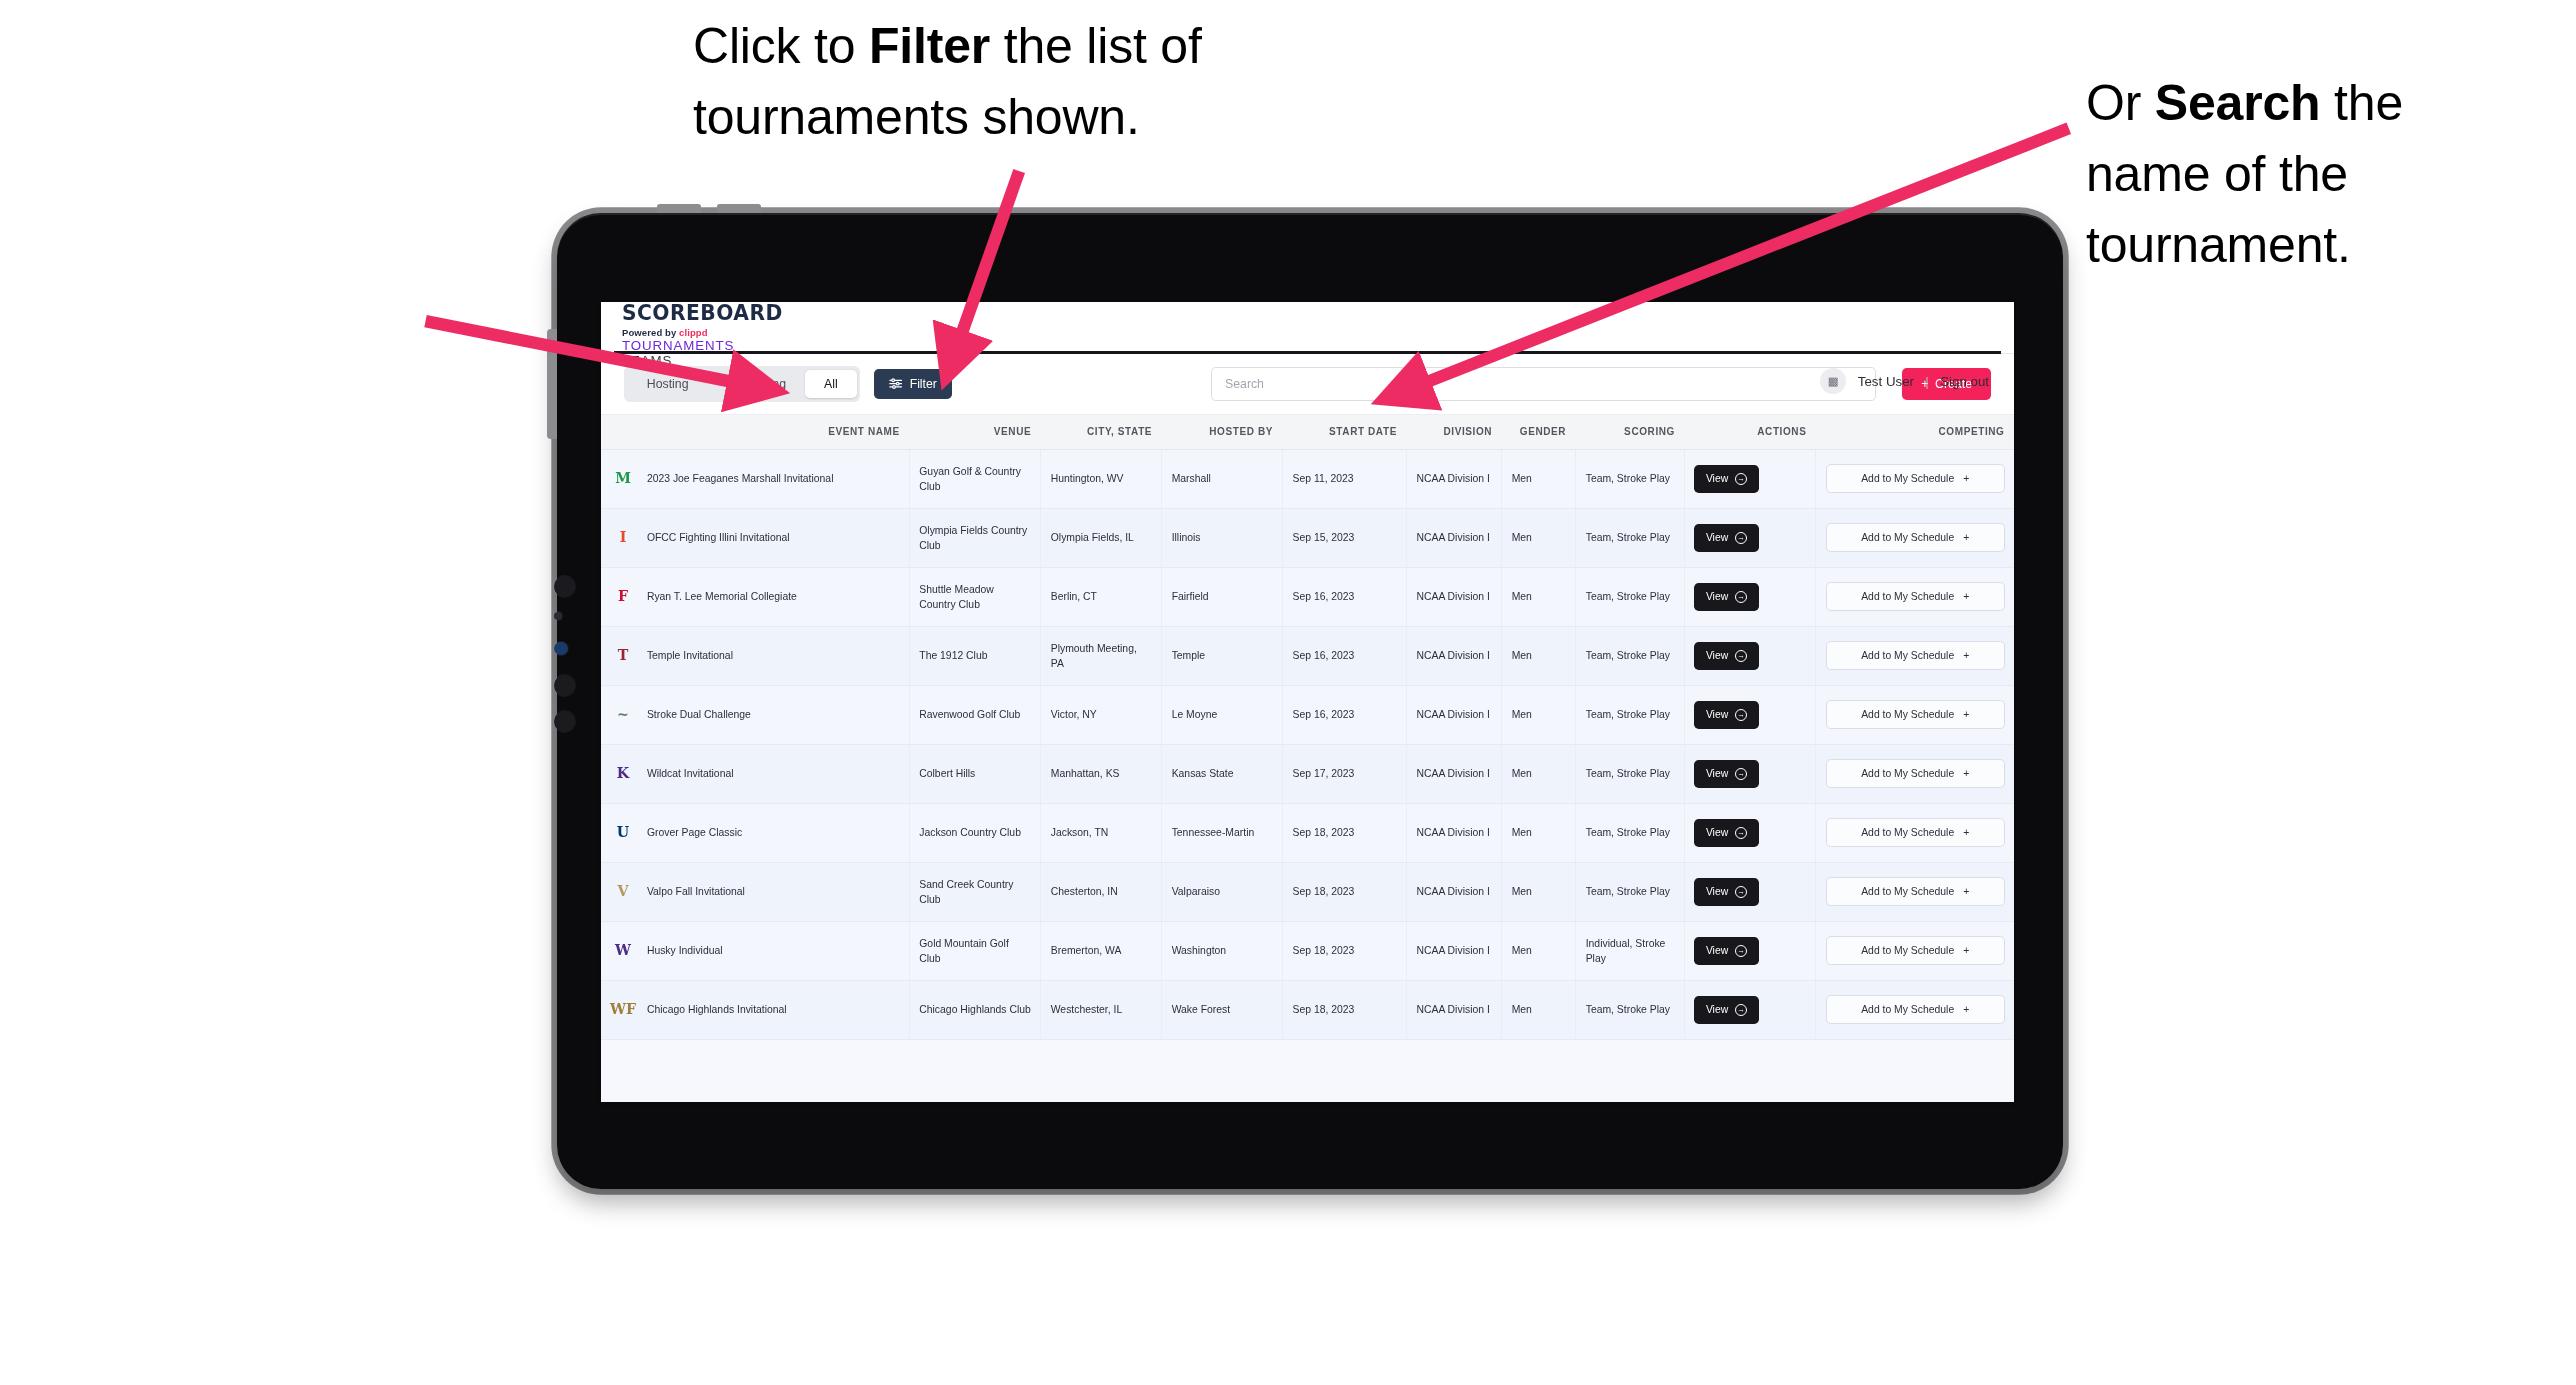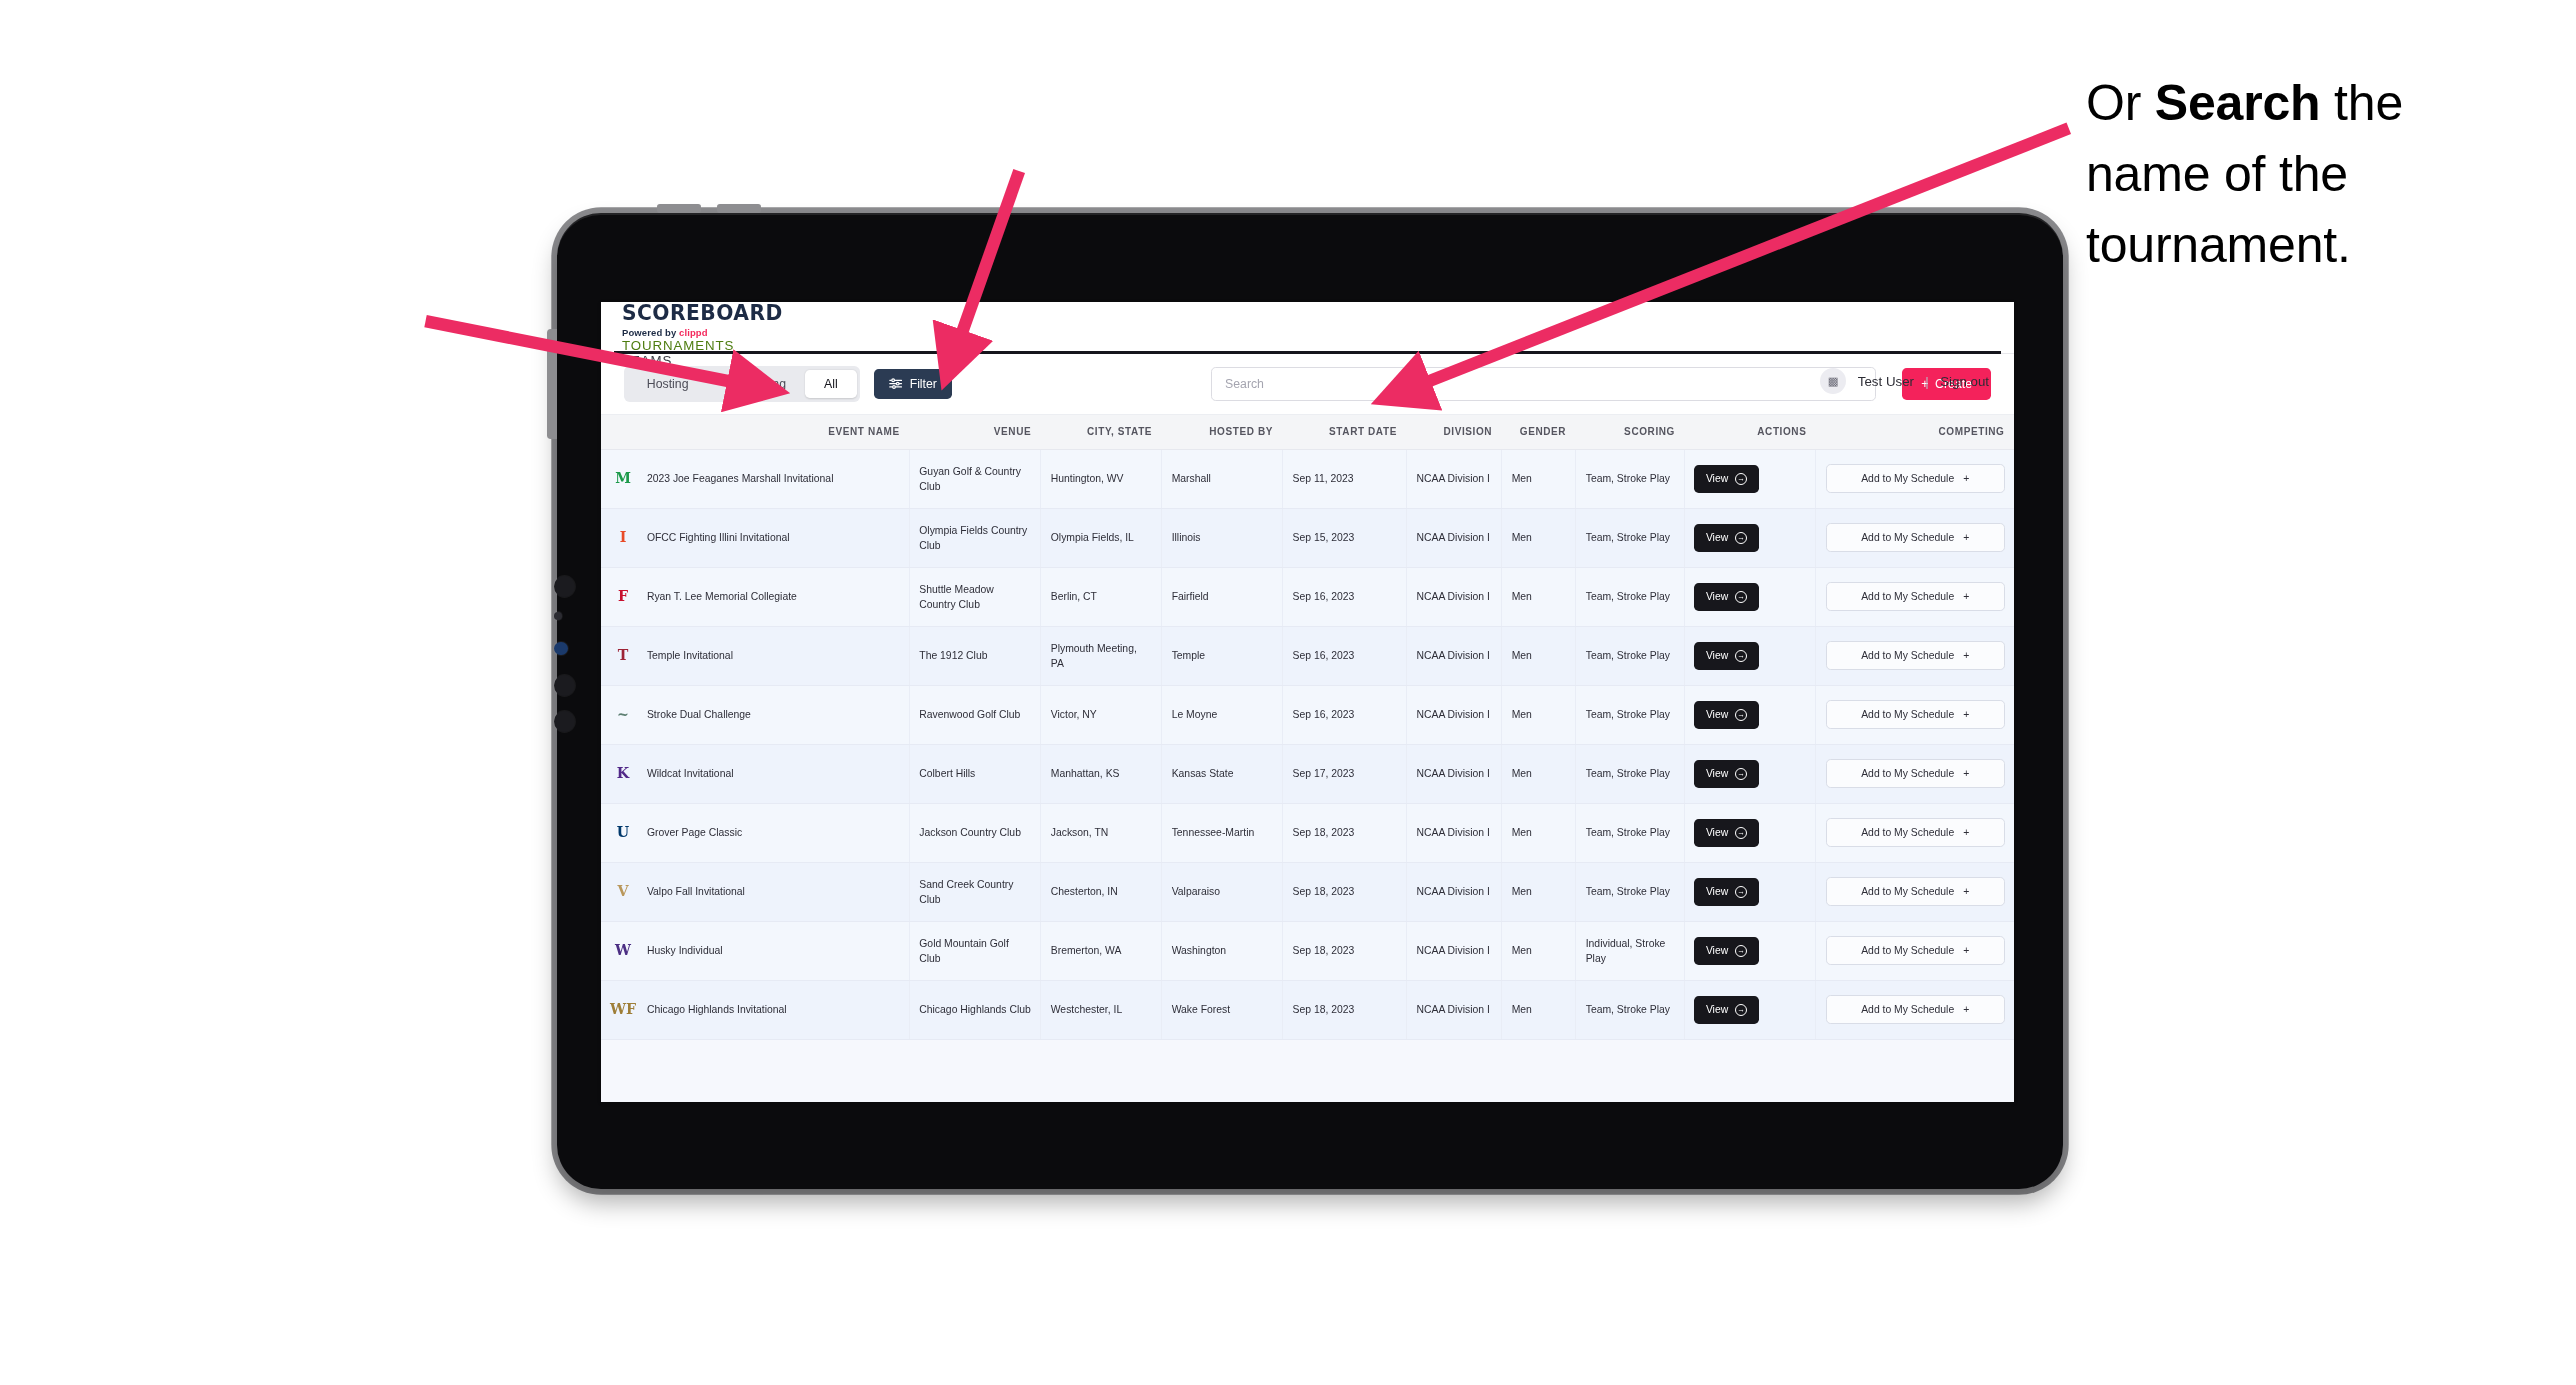--- a/index.html
+++ b/index.html
@@ -71,21 +71,21 @@
     font-family:"DejaVu Sans", sans-serif;
     font-weight:700; font-size:22px; color:#1d2b45;
     letter-spacing:0.5px; line-height:1;
     transform: scaleX(0.92); transform-origin:left center;
   }
   #brand-sub { font-size:9.5px; color:#1d2b45; font-weight:600; margin-top:2.8px;
                letter-spacing:0.1px; }
   #brand-sub .clippd { color:#f4295c; font-weight:800; }
   .navtab { display:flex; align-items:center; padding:0 21px; font-size:13.3px;
             color:#3b3b44; letter-spacing:0.9px; position:relative; }
-  .navtab.active { color:#4d7c0f; }
+  .navtab.active { color:#6d28d9; }
   .navtab.active::after{ content:""; position:absolute; left:13.3px; right:13.3px;
                          bottom:-0.9px; height:2.8px; background:#15151c; }
   #nav-right { margin-left:auto; display:flex; align-items:center; gap:11.4px;
                padding-right:25px; font-size:13.3px; color:#2c2c34; }
   #avatar { width:26.6px; height:26.6px; border-radius:50%; background:#ececf1;
             display:flex; align-items:center; justify-content:center;
             color:#6b6b77; font-size:11.4px; }
   .nav-sep { color:#b9b9c2; }
 
   
@@ -141,20 +141,23 @@
   col.c-host { width:80px; } col.c-date { width:82px; } col.c-div { width:63px; }
   col.c-gender{ width:49px; } col.c-score { width:72px; }
   col.c-actions{ width:87px; } col.c-competing{ width:131px; }
 </style>
 </head>
 <body>
 
 <div id="stage">
 
 
+  <div class="annot" id="annot-filter">
+    <span>Click to </span><b>Filter</b><span> the list of tournaments shown.</span>
+  </div>
 
   <div class="annot" id="annot-search">
     <span>Or </span><b>Search</b><span> the name of the tournament.</span>
   </div>
 
   <div id="tablet">
     <div class="hw-btn" id="hw-top-1"></div>
     <div class="hw-btn" id="hw-top-2"></div>
     <div class="hw-btn" id="hw-side-vol"></div>
     <div class="hw-dot" id="hw-dot1"></div>

